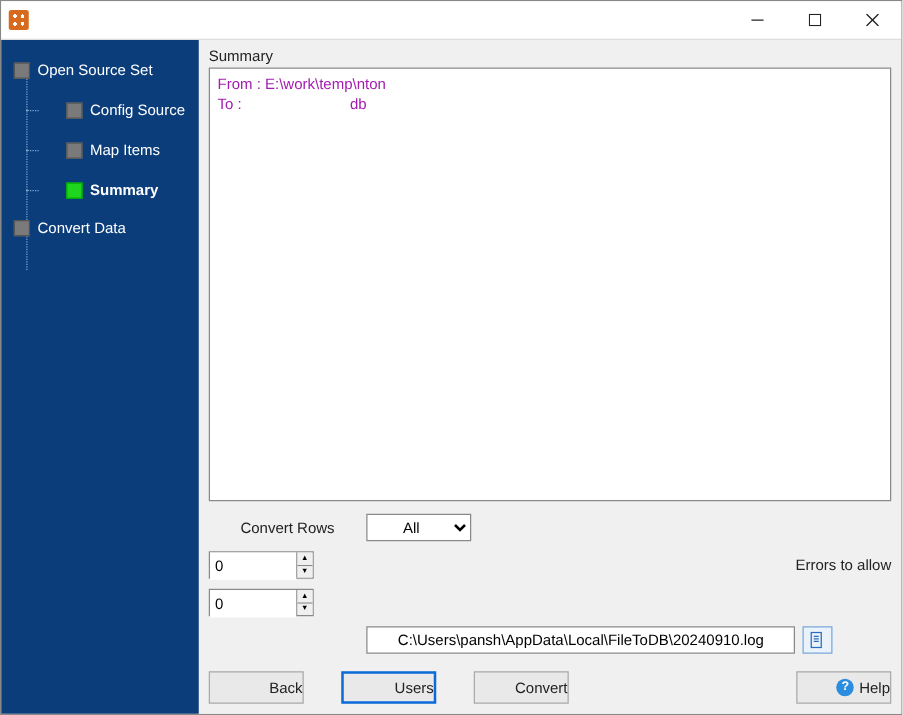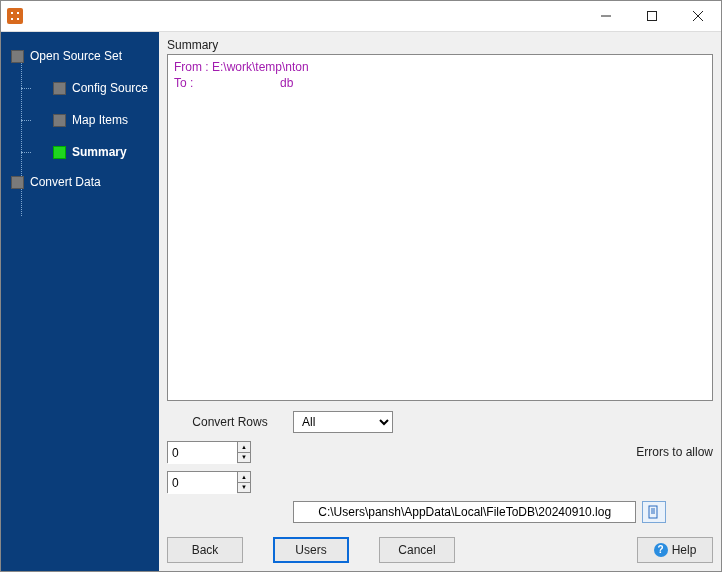--- a/index.html
+++ b/index.html
@@ -124,21 +124,21 @@
   }
   .form-grid label { color: #222; text-align: center; }
   select, input[type=text] {
     font-family: inherit;
     font-size: 12px;
     height: 22px;
     border: 1px solid #888;
     background: #fff;
     padding: 0 4px;
   }
-  select { width: 100px; }
+  select { width: 84px; text-align: center; }
   .spinner-wrap {
     display: flex;
     width: 84px;
     height: 22px;
     border: 1px solid #888;
     background: #fff;
   }
   .spinner-wrap input {
     border: none;
     width: 100%;
@@ -182,21 +182,21 @@
     align-items: center;
   }
   .button-row .spacer { flex: 1; }
   .btn {
     width: 76px;
     height: 26px;
     border: 1px solid #aaa;
     background: #e9e9e9;
     display: flex;
     align-items: center;
-    justify-content: center;
+    justify-content: flex-end;
     color: #222;
     gap: 4px;
   }
   .btn.primary {
     border: 2px solid #0a6ad8;
     background: #e9e9e9;
   }
   .help-icon {
     width: 14px; height: 14px;
     border-radius: 50%;
@@ -313,21 +313,21 @@
       </div>
 
       <div class="button-row">
         <div class="btn">
           <span>Back</span>
         </div>
         <div class="btn primary">
           <span>Users</span>
         </div>
         <div class="btn">
-          <span>Cancel</span>
+          <span>Convert</span>
         </div>
         <div class="spacer"></div>
         <div class="btn">
           <span class="help-icon">?</span>
           <span>Help</span>
         </div>
       </div>
     </div>
   </div>
 </div>

